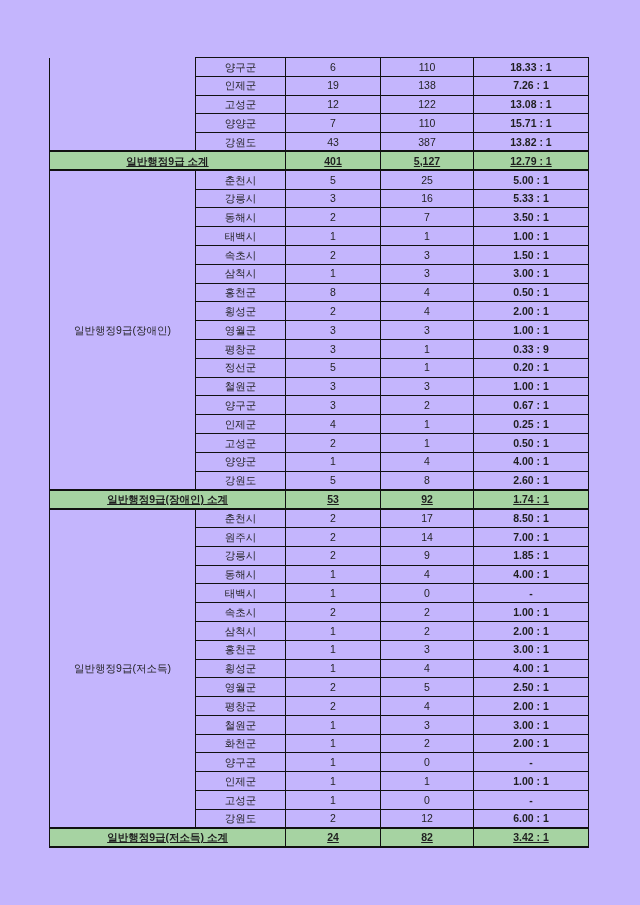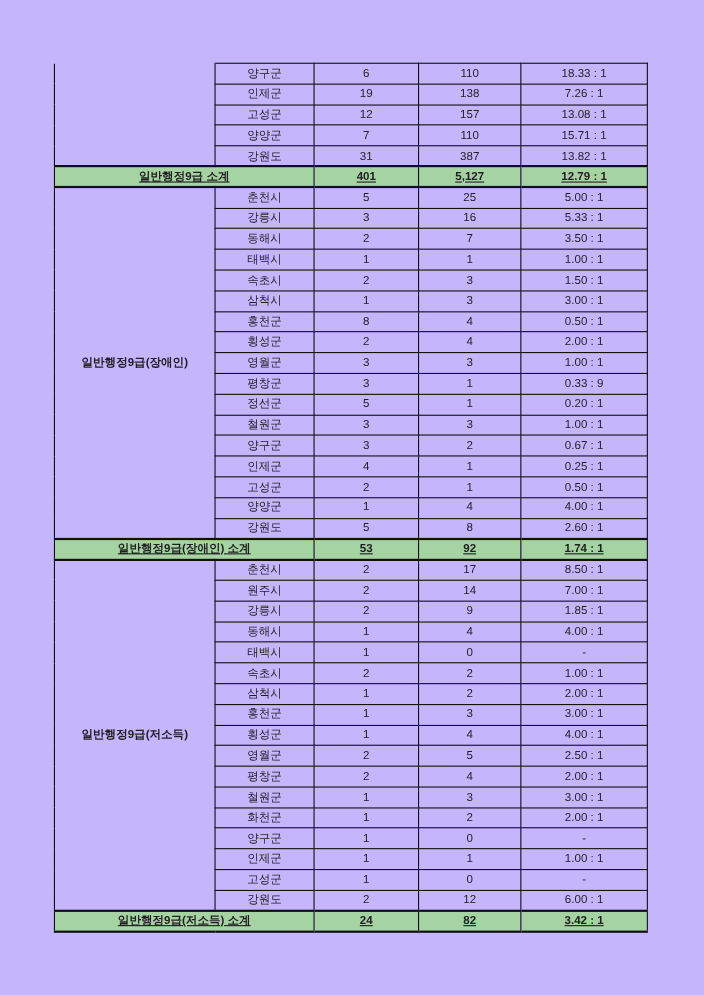--- a/index.html
+++ b/index.html
@@ -34,25 +34,25 @@
     padding: 0 2px;
     text-align: center;
     vertical-align: middle;
     font-size: 10.5px;
     line-height: 1;
     color: var(--text);
     overflow: hidden;
     white-space: nowrap;
   }
   
-  td.cat    { border-left-width: 2.2px; border-right-width: 1.2px; font-weight: bold; }
+  td.cat    { border-left-width: 2.2px; border-right-width: 1.2px; }
   td.cat.cont { border-top: 0; }
   td.region { border-left-width: 1.2px; border-right-width: 2.2px; }
   td.num    { border-left-width: 2.2px; border-right-width: 2.2px; }
-  td.ratio  { border-right-width: 2.2px; }
+  td.ratio  { border-right-width: 2.2px; font-weight: bold; }
   
   tr.sub td {
     background: var(--subbg);
     font-weight: 700;
     border-top-width: 2.2px;
     border-bottom-width: 2.2px;
     text-decoration: underline;
   }
   td.sublabel { border-left-width: 2.2px; border-right-width: 2.2px; }
   tr:last-child td { border-bottom-width: 2.2px; }
@@ -79,32 +79,32 @@
         </tr>
         <tr>
           <td class="region">인제군</td>
           <td class="num">19</td>
           <td class="num">138</td>
           <td class="num ratio">7.26 : 1</td>
         </tr>
         <tr>
           <td class="region">고성군</td>
           <td class="num">12</td>
-          <td class="num">157</td>
+          <td class="num">122</td>
           <td class="num ratio">13.08 : 1</td>
         </tr>
         <tr>
           <td class="region">양양군</td>
           <td class="num">7</td>
           <td class="num">110</td>
           <td class="num ratio">15.71 : 1</td>
         </tr>
         <tr>
           <td class="region">강원도</td>
-          <td class="num">31</td>
+          <td class="num">43</td>
           <td class="num">387</td>
           <td class="num ratio">13.82 : 1</td>
         </tr>
         <tr class="sub">
           <td class="sublabel" colspan="2">일반행정9급 소계</td>
           <td class="num">401</td>
           <td class="num">5,127</td>
           <td class="num ratio">12.79 : 1</td>
         </tr>
         <tr>

